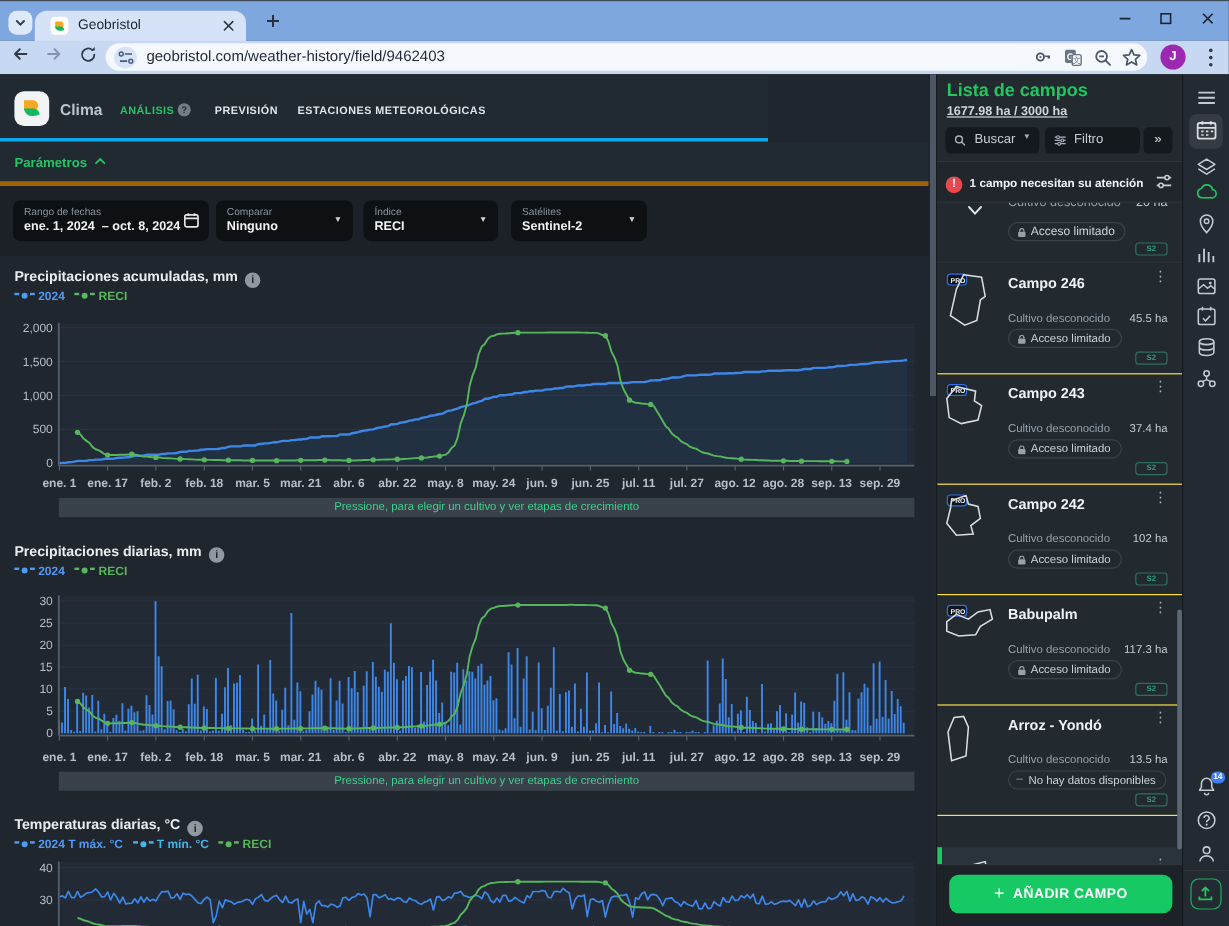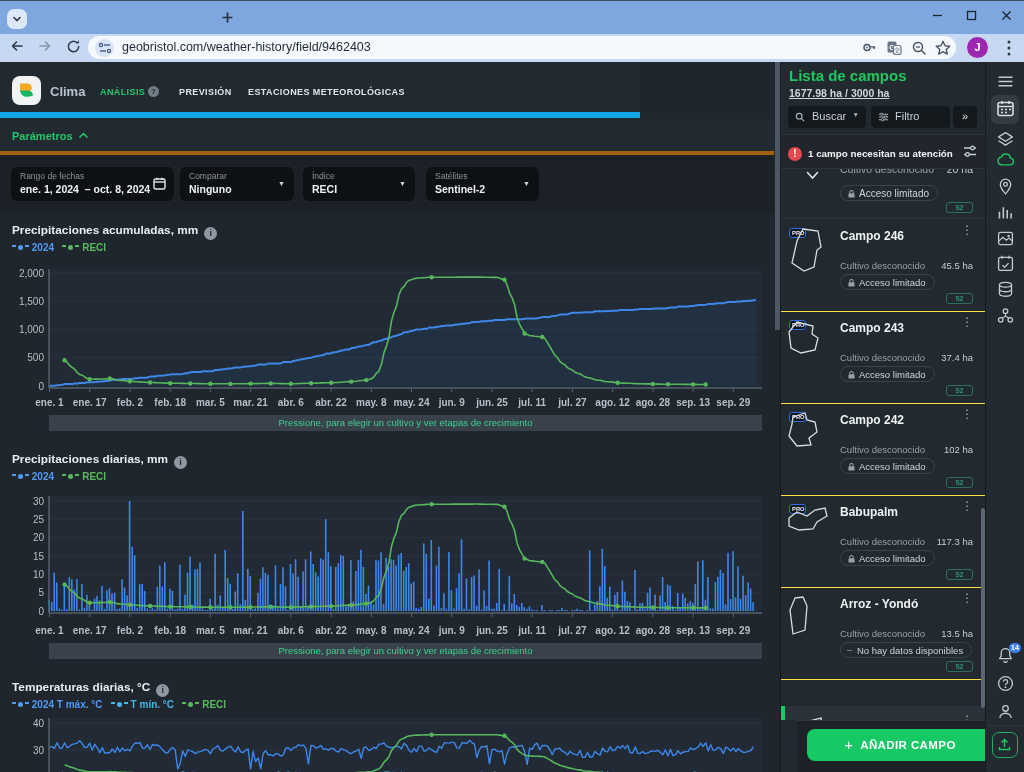--- a/index.html
+++ b/index.html
@@ -18,21 +18,21 @@
 #toolbar .nav{position:absolute;top:3px;width:24px;height:24px;text-align:center;line-height:23px;font-size:15px;color:#2f3947}
 #urlpill{position:absolute;left:88px;top:2px;width:868px;height:23px;background:#f5f9fe;border-radius:12px}
 #sitechip{position:absolute;left:7px;top:2.5px;width:19px;height:18px;border-radius:50%;background:#d7e4f8}
 #urltxt{position:absolute;left:34px;top:4px;font-size:12.5px;color:#1e2836}
 .uicon{position:absolute;top:3px;width:18px;height:18px}
 #avatar{position:absolute;left:967px;top:3px;width:21px;height:21px;border-radius:50%;background:#9c27b0;color:#fff;font-size:11px;font-weight:bold;text-align:center;line-height:21px}
 #menu3{position:absolute;left:1002px;top:5px;width:14px;height:18px}
 
 #page{position:absolute;left:0;top:62px;width:1024px;height:710px;background:#20262e}
 #main{position:absolute;left:0;top:0;width:774px;height:710px;background:#20262e;overflow:hidden}
-#hdr{position:absolute;left:0;top:0;width:640px;height:56px;background:#222a31;border-bottom:6px solid #0ea5e9}
+#hdr{position:absolute;left:0;top:0;width:640px;height:56px;background:#222a31;border-bottom:3px solid #0ea5e9}
 #logo{position:absolute;left:12px;top:14px;width:29px;height:29px;background:#f2f3f5;border-radius:8px}
 #hdr .brand{position:absolute;left:50px;top:22px;font-size:13px;font-weight:bold;color:#b9c3cc}
 #hdr .nav1{position:absolute;top:25px;font-size:9px;font-weight:bold;letter-spacing:.4px;color:#dfe5e9}
 #params{position:absolute;left:0;top:57px;width:774px;height:36px;background:#222a31;border-bottom:4px solid #a16207}
 #params .t{position:absolute;left:12px;top:11px;font-size:11px;font-weight:bold;color:#27c468}
 #dmbtn{position:absolute;left:627px;top:6px;width:136px;height:25px;border:1px solid #1fae62;border-radius:6px;color:#27c468;font-size:11px;font-weight:bold;text-align:center;line-height:24px}
 #filters{position:absolute;left:0;top:94px;width:774px;height:57px;background:#1b2126}
 .fbox{position:absolute;top:11px;height:34px;background:#0d1114;border-radius:6px}
 .fbox .lab{position:absolute;left:9px;top:4px;font-size:8.5px;color:#8a949c}
 .fbox .val{position:absolute;left:9px;top:16px;font-size:10.5px;font-weight:bold;color:#eef2f4}
@@ -63,36 +63,46 @@
 .card .nm{position:absolute;left:59px;top:9px;font-size:12px;font-weight:bold;color:#eef2f4}
 .card .dots{position:absolute;left:180px;top:8px;width:4px;height:14px;color:#aab4bd;font-size:12px;line-height:5px;letter-spacing:0}
 .card .cult{position:absolute;left:59px;top:40px;font-size:9.5px;color:#96a1ab}
 .card .ha2{position:absolute;right:13px;top:40px;font-size:9.5px;color:#c2cbd2}
 .pill{position:absolute;left:59px;top:54px;height:16px;border:1px solid #3a424a;border-radius:9px;color:#cdd4da;font-size:9.5px;line-height:15px;padding:0 8px 0 18px}
 .lock{position:absolute;left:7px;top:3.5px;width:7px;height:8px}
 .s2{position:absolute;right:13px;top:73px;width:27px;height:11px;border:1px solid #2e6e62;border-radius:3px;color:#2a9a80;font-size:6.5px;font-weight:bold;text-align:center;line-height:10px}
 .shape{position:absolute;left:6px;top:8px;width:48px;height:44px}
 #lsb{position:absolute;left:199px;top:107px;width:6px;height:551px}
 #lsb .th{position:absolute;left:0.5px;top:339px;width:4px;height:200px;background:#5b6775;border-radius:2px}
-#botbar{position:absolute;left:16px;top:658px;width:205px;height:52px;background:#1c2227;border-top:1px solid #2d353b}
+#botbar{position:absolute;left:0;top:658px;width:205px;height:52px;background:#1c2227;border-top:1px solid #2d353b}
 #addbtn{position:absolute;left:10px;top:8px;width:186px;height:32px;background:#17c964;border-radius:8px;color:#fff;font-size:11.5px;font-weight:bold;text-align:center;line-height:32px;letter-spacing:.4px}
 
 #rail{position:absolute;left:985px;top:0;width:39px;height:710px;background:#232a31;border-left:1px solid #161b1f}
 .ric{position:absolute;left:10px;width:19px;height:19px}
 #calsel{position:absolute;left:5px;top:33px;width:28px;height:29px;background:#343b42;border-radius:6px}
 #bellbadge{position:absolute;left:23px;top:581px;min-width:10px;height:10px;background:#3d7ff0;border-radius:5px;color:#fff;font-size:7px;font-weight:bold;text-align:center;line-height:10px;padding:0 2px}
 #upbtn{position:absolute;left:6px;top:670px;width:26px;height:26px;border:1.5px solid #1fae62;border-radius:7px}
 </style>
 </head>
 <body>
 <div id="chrome">
  <div id="tabstrip">
   <div id="tsbtn"><svg width="10" height="10" viewBox="0 0 10 10" style="margin-top:5px">
           <path d="M2 3.5 L5 6.5 L8 3.5" stroke="#333b45" stroke-width="1.6" fill="none" stroke-linecap="round"></path>
         </svg></div>
+  <div id="tab">
+    <div class="fav"><svg width="15" height="15" viewBox="0 0 15 15">
+            <path d="M4 4 h4.2 a2.8 2.8 0 0 1 0 5.6 h-4.2 z" fill="#f6a823"></path>
+            <path d="M4 8 h4.5 a3 3 0 0 1 3 3 q-4.5 1.6 -6.4 -0.4 a4 4 0 0 1 -1.1 -2.6 z" fill="#12b963"></path>
+          </svg></div>
+    <span class="ttl">Geobristol</span>
+    <svg class="cls" style="position:absolute;right:9px;top:7px" width="11" height="11" viewBox="0 0 11 11">
+          <path d="M2 2 L9 9 M9 2 L2 9" stroke="#2c3440" stroke-width="1.3" stroke-linecap="round"></path>
+        </svg>
+  </div>
   <div id="newtab"><svg width="13" height="13" viewBox="0 0 13 13" style="margin-top:3px">
           <path d="M6.5 1.5 V11.5 M1.5 6.5 H11.5" stroke="#27303c" stroke-width="1.7"></path>
         </svg></div>
   <div class="winctl" style="left:922px"><svg width="11" height="11" viewBox="0 0 11 11">
           <path d="M1 5.5 H10" stroke="#1c242e" stroke-width="1.3"></path>
         </svg></div>
   <div class="winctl" style="left:956px"><svg width="11" height="11" viewBox="0 0 11 11">
           <rect x="1.5" y="1.5" width="8" height="8" fill="none" stroke="#1c242e" stroke-width="1.3"></rect>
         </svg></div>
   <div class="winctl" style="left:991px"><svg width="11" height="11" viewBox="0 0 11 11">

